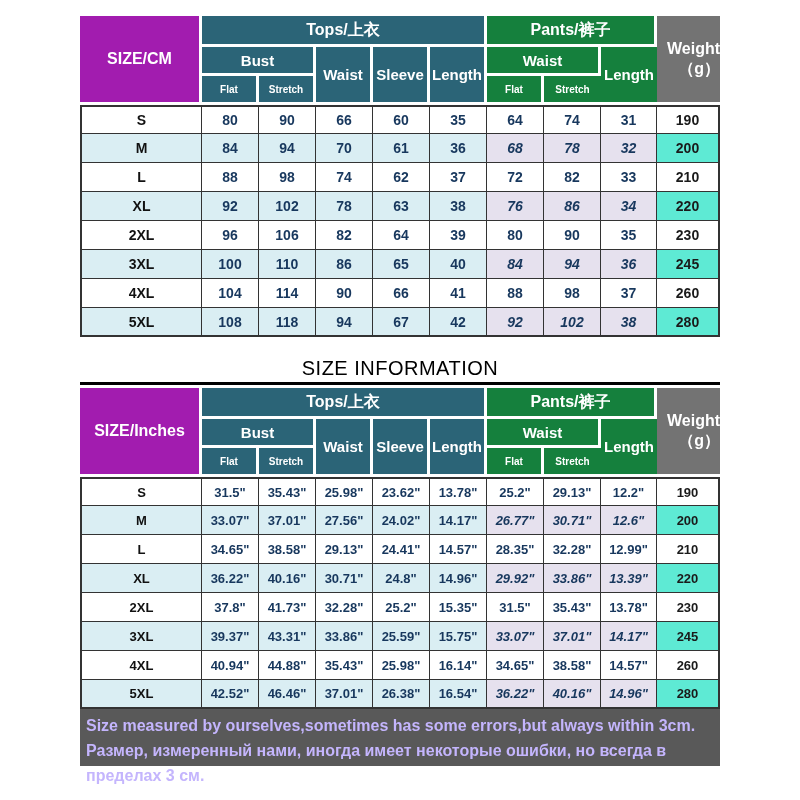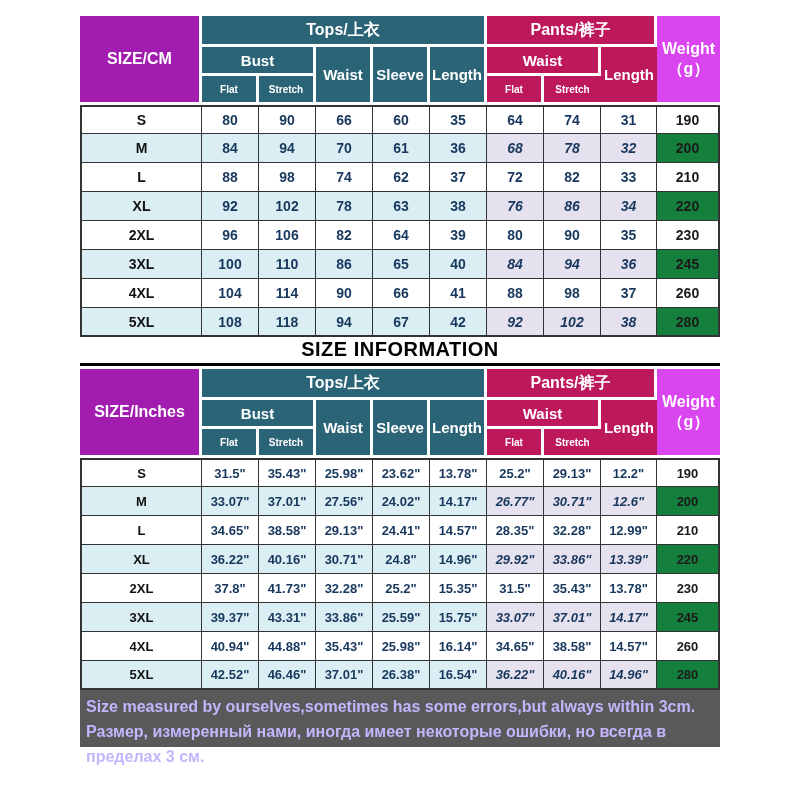--- a/index.html
+++ b/index.html
@@ -5,40 +5,40 @@
   html,body{margin:0;padding:0;background:#ffffff;width:800px;height:800px;
     font-family:"Liberation Sans","DejaVu Sans",sans-serif;}
   .sheet{position:absolute;left:80px;top:16px;width:640px;}
   table{border-collapse:separate;border-spacing:0;table-layout:fixed;width:640px;}
   th,td{padding:0;text-align:center;vertical-align:middle;box-sizing:border-box;overflow:hidden;}
 
   
   th{font-weight:bold;color:#ffffff;border-right:3px solid #ffffff;border-bottom:3px solid #ffffff;}
   th.corner{background:#a21caf;font-size:17px;}
   th.teal{background:#2B6477;}
-  th.purple{background:#be185d;}
+  th.purple{background:#15803d;}
   tr.h1 th{height:31px;font-size:16px;}
   tr.h2 th{height:29px;font-size:15px;}
   tr.h3 th{height:29px;font-size:10px;}
-  th.weight-h{background:#d946ef;font-size:16px;line-height:20px;}
+  th.weight-h{background:#737373;font-size:16px;line-height:20px;text-align:right;}
   th:last-child{border-right:none;}
 
   
   tbody td{height:29px;background:#ffffff;border-right:1px solid #333333;border-bottom:1px solid #333333;
     font-weight:bold;font-size:14px;color:#17375D;}
   table.inches tbody td{font-size:13px;}
   tbody td.size-cell{color:#111111;border-left:2px solid #333333;}
   tbody td.weight-cell{color:#1a1a1a;border-right:2px solid #333333;}
   tbody tr:first-child td{border-top:2px solid #333333;}
   tbody tr:last-child td{border-bottom:2px solid #333333;text-align:center;}
   tbody tr.alt td.size-cell,tbody tr.alt td.tops-cell{background:#DAEEF3;}
   tbody tr.alt td.pants-cell{background:#E6E1EE;font-style:italic;}
-  tbody tr.alt td.weight-cell{background:#15803d;}
-
-  .title{text-align:center;font-size:20px;font-weight:bold;color:#000000;
+  tbody tr.alt td.weight-cell{background:#5eead4;}
+
+  .title{margin-top:19px;text-align:center;font-size:20px;font-weight:normal;color:#000000;
     letter-spacing:0.5px;line-height:24px;}
   .rule{margin-top:2px;height:3px;background:#000000;margin-bottom:3px;}
   .footer{background:#595959;color:#c4b5fd;font-weight:bold;font-size:16px;
     line-height:25px;padding:4px 6px 4px 6px;height:49px;}
 </style>
 </head>
 <body>
 
 <div class="sheet">
 

